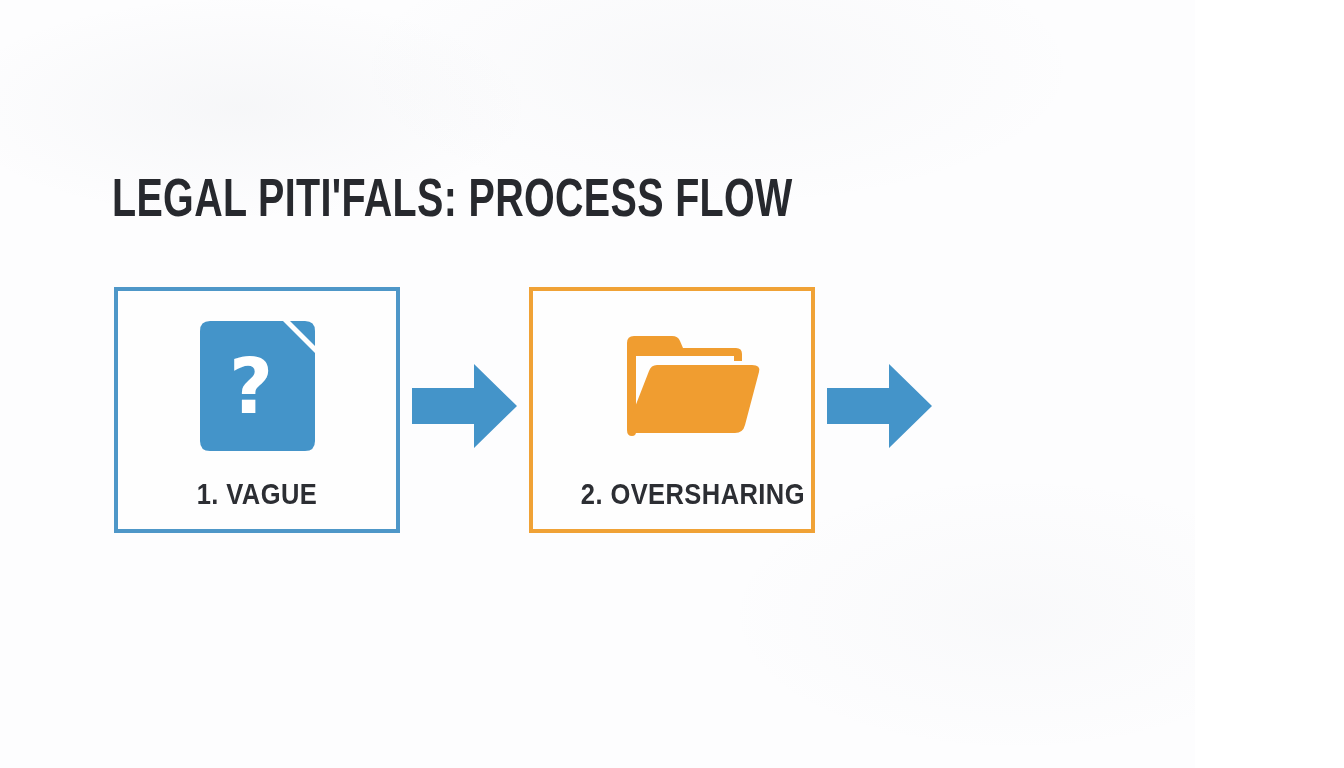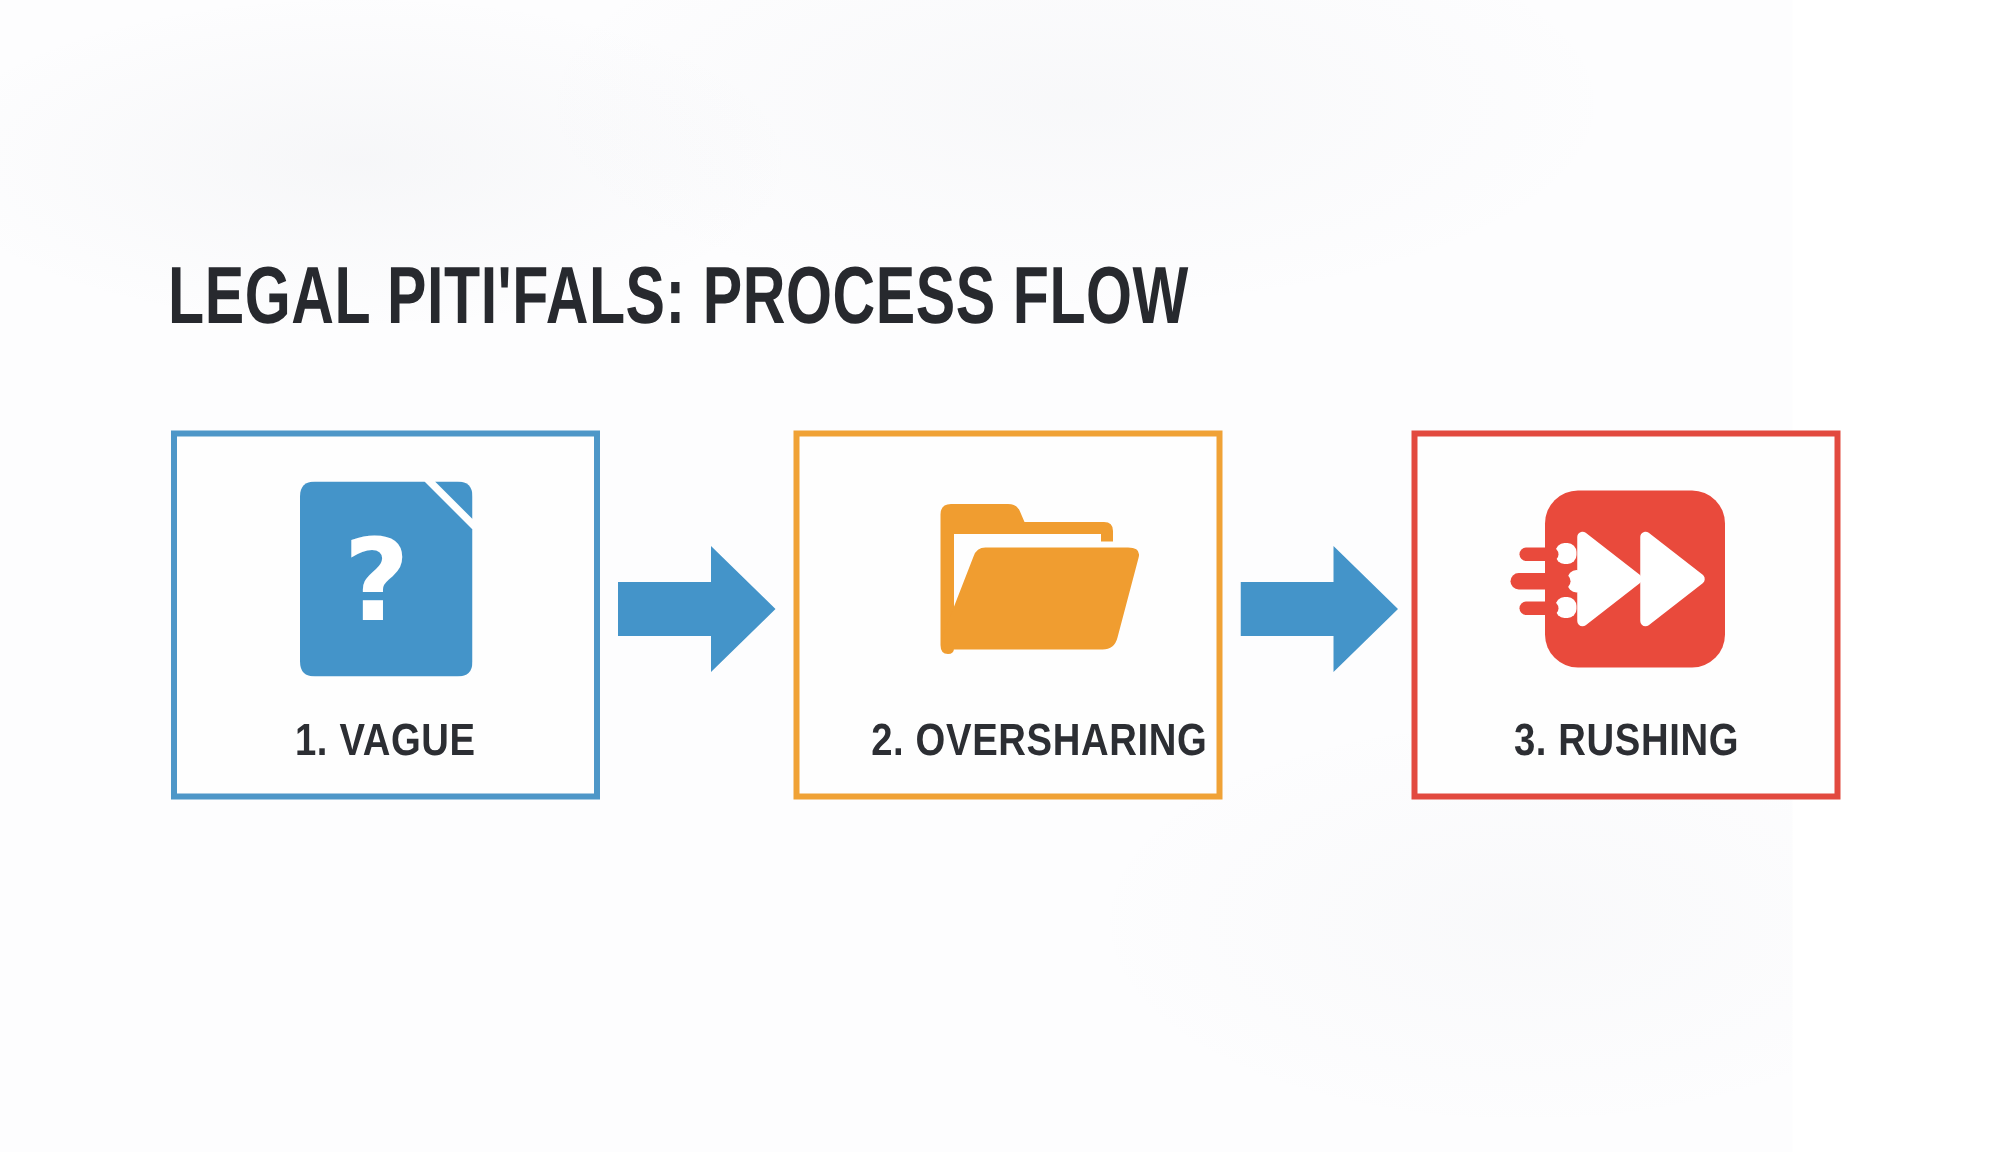--- a/index.html
+++ b/index.html
@@ -110,30 +110,14 @@
     </div>
     <div class="step-label">2. OVERSHARING</div>
   </div>
 
   <div class="arrow arrow-2">
     <svg width="106" height="86" viewBox="0 0 106 86">
       <path d="M0,25 L62,25 L62,1 L105,43 L62,85 L62,61 L0,61 Z" fill="#4494c9"></path>
     </svg>
   </div>
 
-  <div class="box box-3">
-    <div class="icon-slot">
-      <svg width="148" height="128" viewBox="0 0 148 128" style="margin-left:-10px">
-        <rect x="25" y="5" width="120" height="118" rx="22" fill="#e94a3c"></rect>
-        <rect x="32" y="40" width="14" height="14" rx="6" fill="#ffffff"></rect>
-        <rect x="40" y="58" width="12" height="15" rx="6" fill="#ffffff"></rect>
-        <rect x="32" y="76" width="14" height="14" rx="6" fill="#ffffff"></rect>
-        <rect x="8" y="43" width="26" height="9" rx="4.5" fill="#e94a3c"></rect>
-        <rect x="2" y="60" width="40" height="11" rx="5.5" fill="#e94a3c"></rect>
-        <rect x="8" y="79" width="26" height="9" rx="4.5" fill="#e94a3c"></rect>
-        <path d="M50,36 L50,92 L86,64 Z" fill="#ffffff" stroke="#ffffff" stroke-width="7" stroke-linejoin="round"></path>
-        <path d="M92,36 L92,92 L128,64 Z" fill="#ffffff" stroke="#ffffff" stroke-width="7" stroke-linejoin="round"></path>
-      </svg>
-    </div>
-    <div class="step-label">3. RUSHING</div>
-  </div>
 
 </div>
 
 </body></html>

